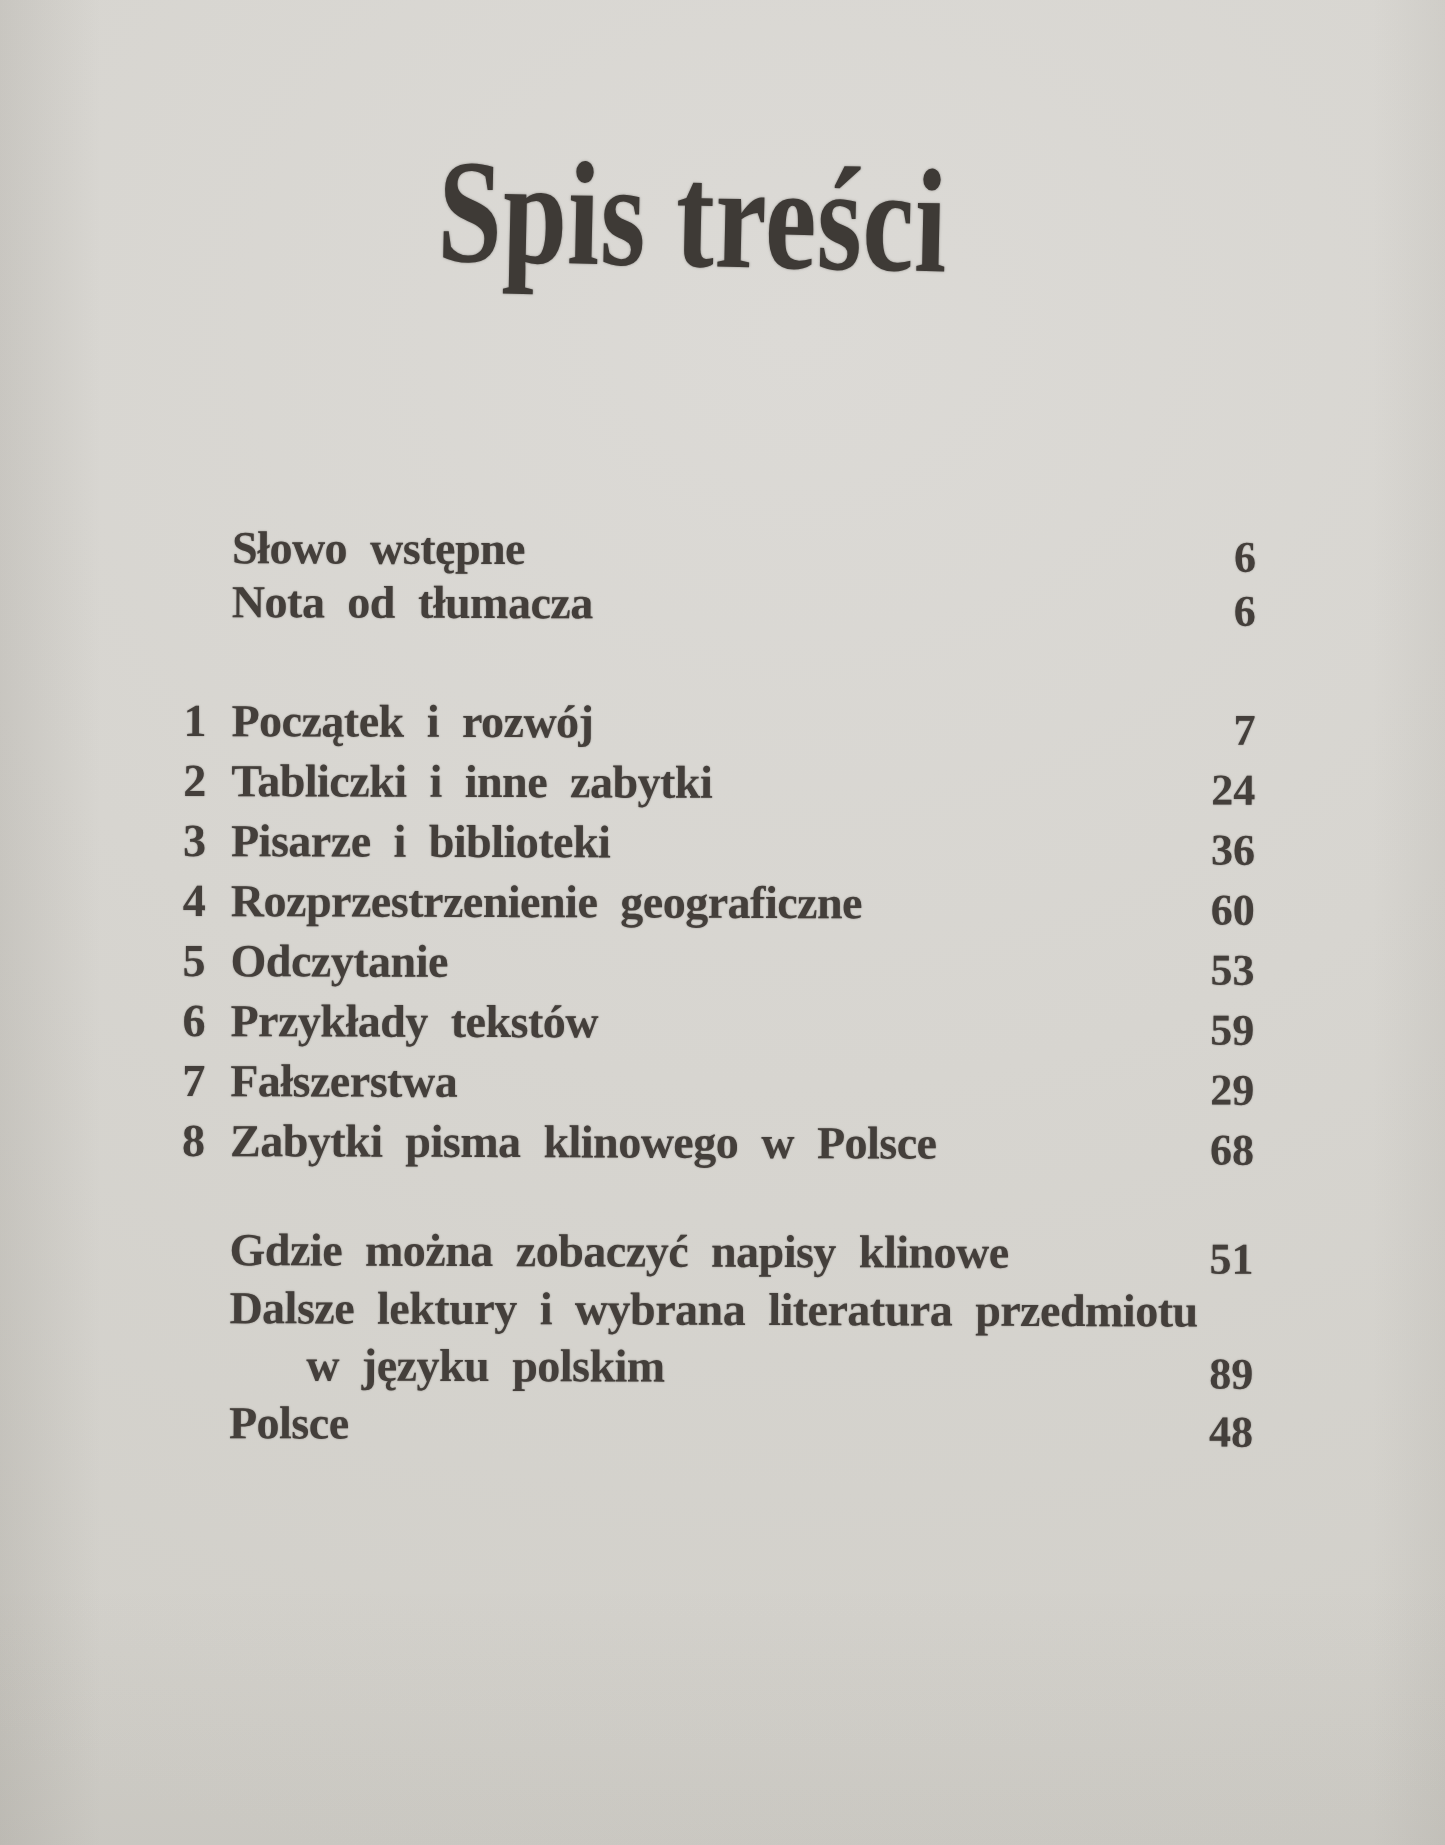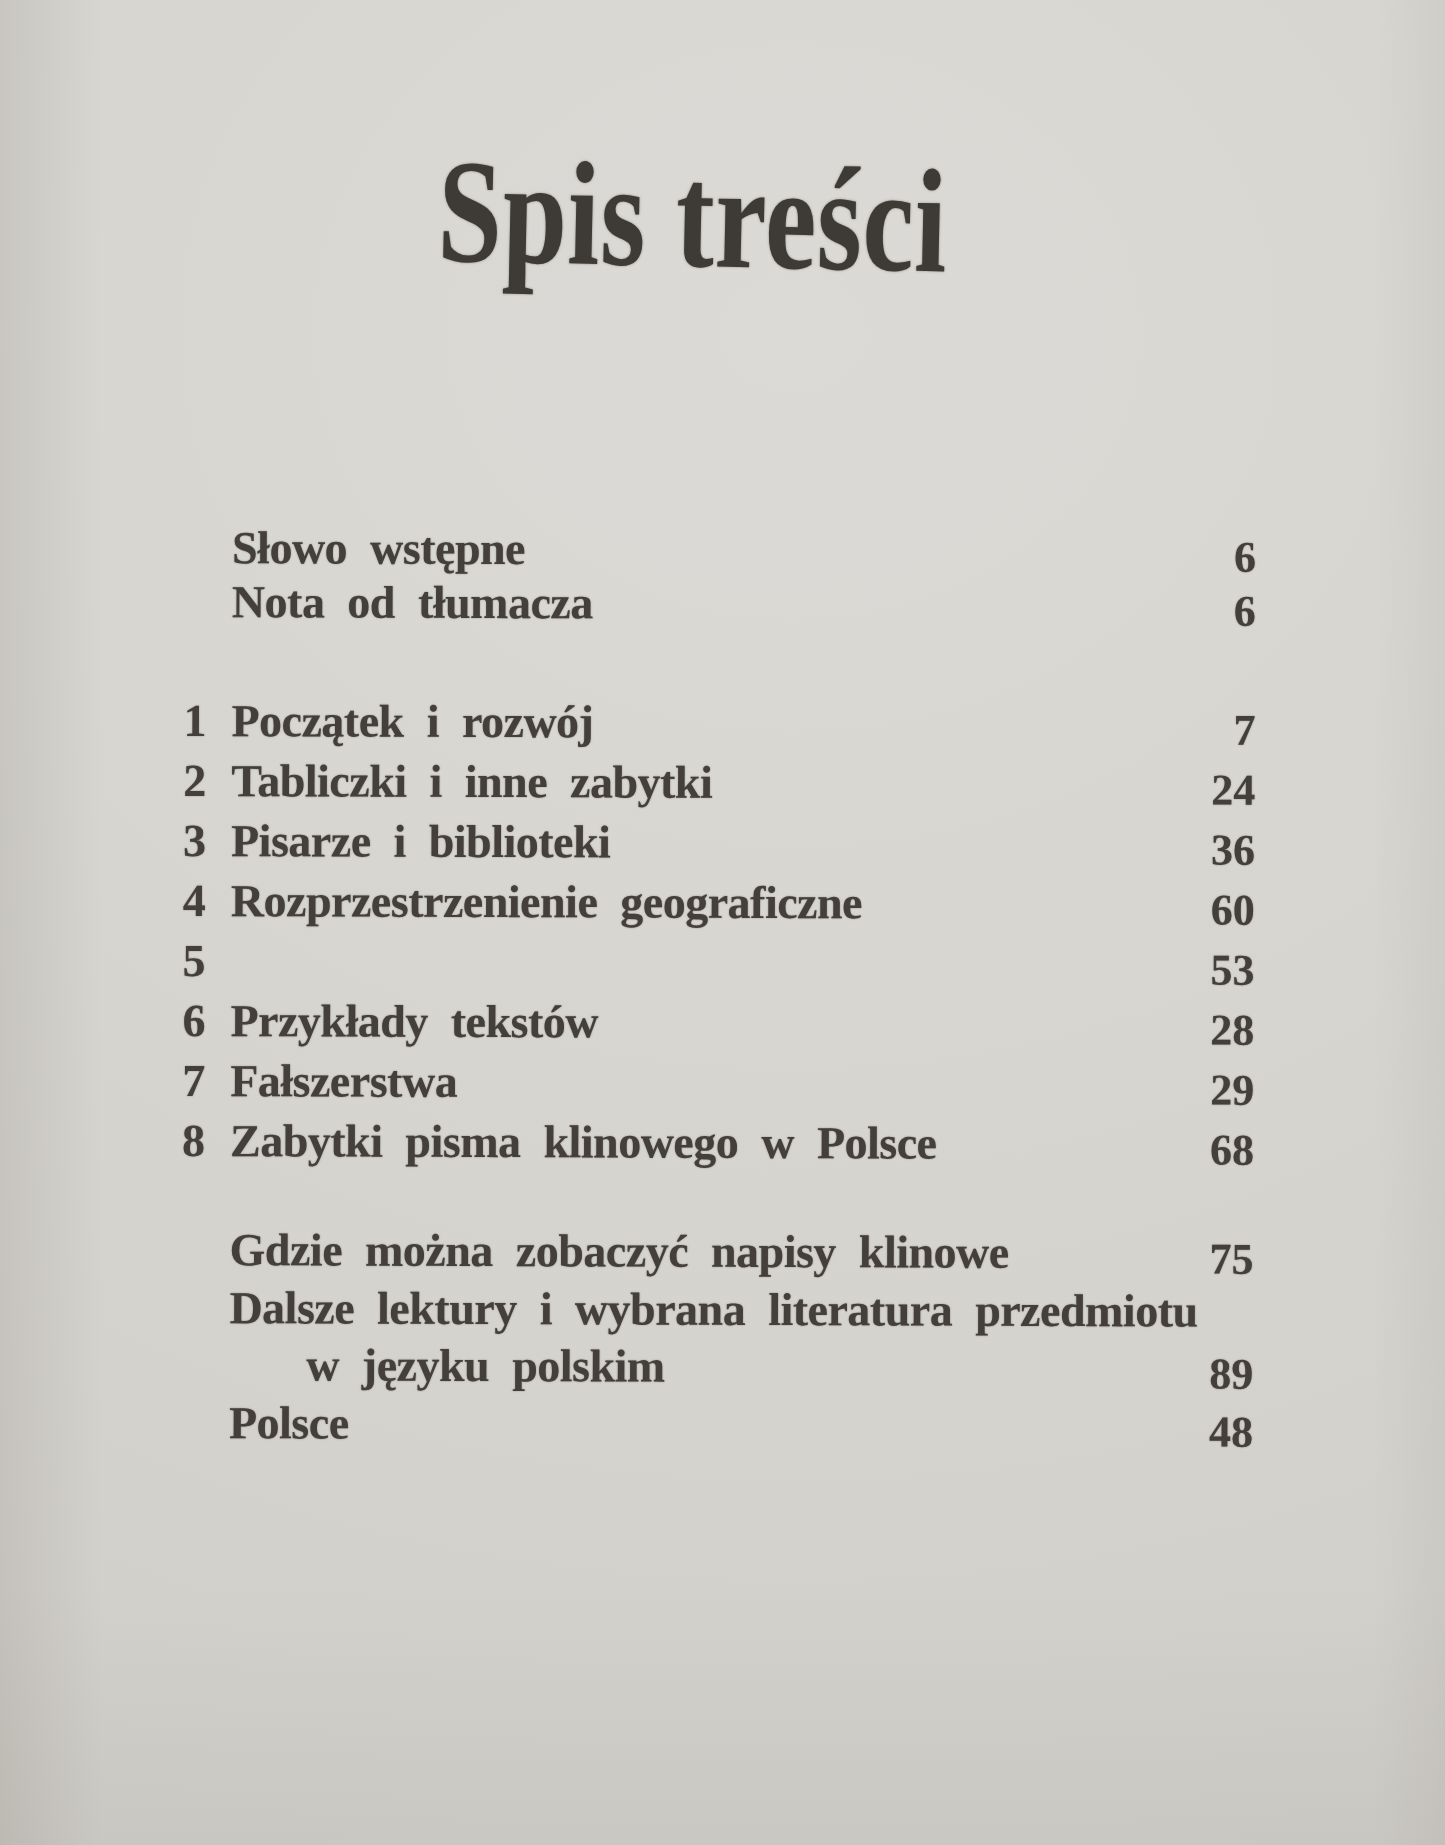--- a/index.html
+++ b/index.html
@@ -142,44 +142,45 @@
         <span class="label">Pisarze i biblioteki</span>
         <span class="pg">36</span>
       </div>
       <div class="row">
         <span class="num">4</span>
         <span class="label">Rozprzestrzenienie geograficzne</span>
         <span class="pg">60</span>
       </div>
       <div class="row">
         <span class="num">5</span>
+        <span class="label">Odczytanie</span>
         <span class="pg">53</span>
       </div>
       <div class="row">
         <span class="num">6</span>
         <span class="label">Przykłady tekstów</span>
-        <span class="pg">28</span>
+        <span class="pg">59</span>
       </div>
       <div class="row">
         <span class="num">7</span>
         <span class="label">Fałszerstwa</span>
         <span class="pg">29</span>
       </div>
       <div class="row">
         <span class="num">8</span>
         <span class="label">Zabytki pisma klinowego w Polsce</span>
         <span class="pg">68</span>
       </div>
     </div>
 
     <div class="section back">
       <div class="row">
         <span class="num"></span>
         <span class="label">Gdzie można zobaczyć napisy klinowe</span>
-        <span class="pg">75</span>
+        <span class="pg">51</span>
       </div>
       <div class="row">
         <span class="num"></span>
         <span class="label">Dalsze lektury i wybrana literatura przedmiotu</span>
         <span class="pg"></span>
       </div>
       <div class="row indent">
         <span class="num"></span>
         <span class="label">w języku polskim</span>
         <span class="pg">89</span>

